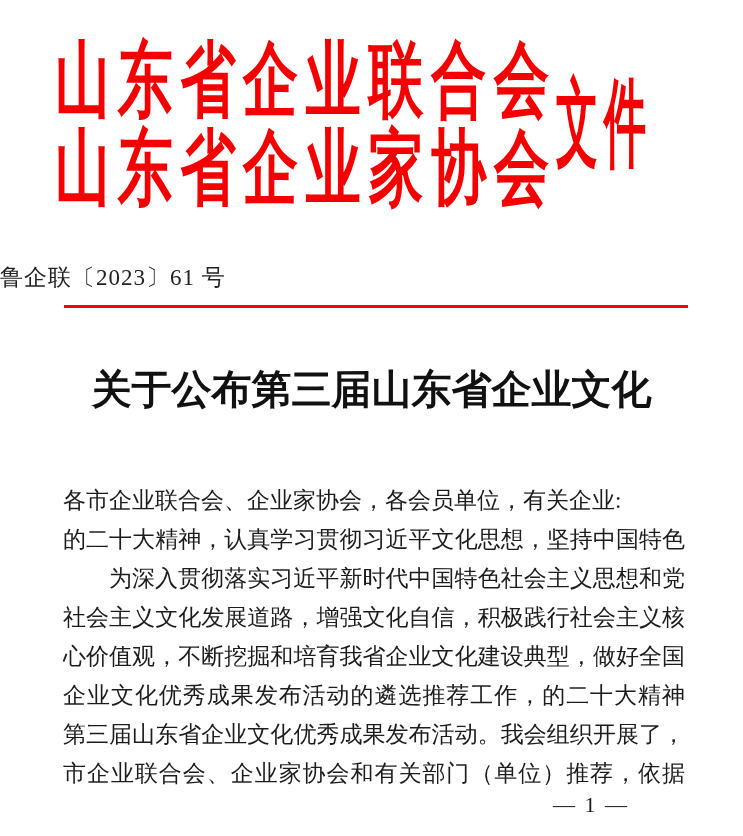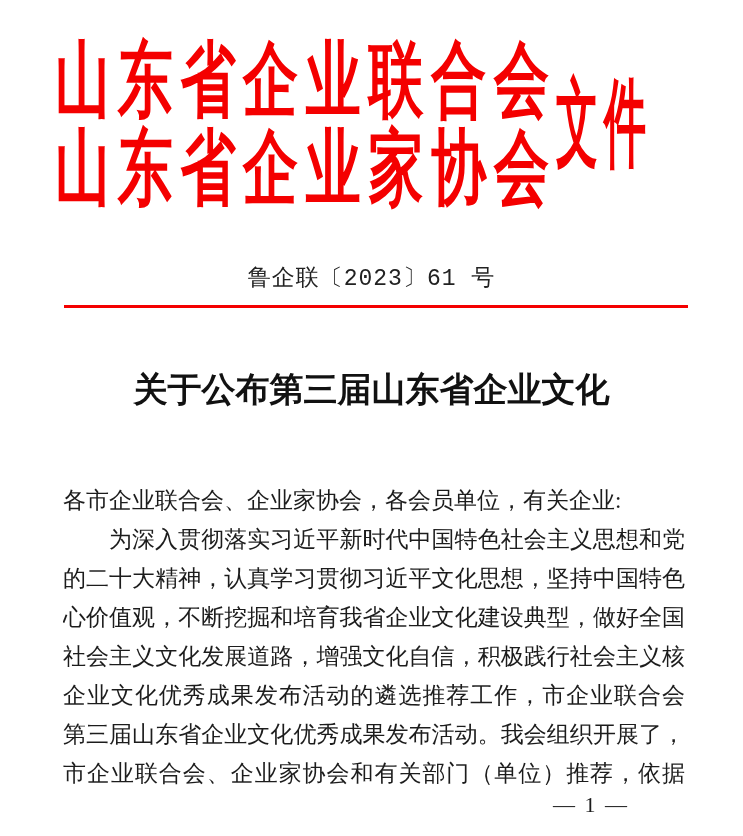--- a/index.html
+++ b/index.html
@@ -56,42 +56,40 @@
     display: inline-block;
     transform: scaleY(2.3);
     transform-origin: center;
   }
 
   
   .doc-number {
     position: absolute;
     left: 0; top: 262px;
     width: 100%;
-    text-align: center;
     font-size: 23px;
     letter-spacing: 1px;
     color: #222222;
-    font-family: Liberation Mono, monospace;
   }
 
   
   .red-rule {
     position: absolute;
     left: 64px; top: 305px;
     width: 624px; height: 3px;
     border: none;
   }
 
   
   .doc-title {
     position: absolute;
     left: 0; top: 368px;
     width: 100%;
     text-align: center;
-    font-size: 34px;
+    font-size: 40px;
     font-weight: bold;
     line-height: 43px;
     color: #111111;
   }
 
   
   .doc-body {
     position: absolute;
     left: 63px; top: 481px;
     width: 622px;
@@ -162,25 +160,25 @@
   <div class="doc-number">鲁企联〔2023〕61 号</div>
 
   <hr class="red-rule" style="background: rgb(244, 0, 0);">
 
   <h1 class="doc-title">
     <span>关于公布第三届山东省企业文化</span><br>
   </h1>
 
   <main class="doc-body">
     <div class="body-line salutation">各市企业联合会、企业家协会，各会员单位，有关企业:</div>
+    <div class="body-line">的二十大精神，认真学习贯彻习近平文化思想，坚持中国特色</div>
     <div class="body-line indent">为深入贯彻落实习近平新时代中国特色社会主义思想和党</div>
-    <div class="body-line">的二十大精神，认真学习贯彻习近平文化思想，坚持中国特色</div>
+    <div class="body-line">社会主义文化发展道路，增强文化自信，积极践行社会主义核</div>
     <div class="body-line">心价值观，不断挖掘和培育我省企业文化建设典型，做好全国</div>
-    <div class="body-line">社会主义文化发展道路，增强文化自信，积极践行社会主义核</div>
-    <div class="body-line">企业文化优秀成果发布活动的遴选推荐工作，市企业联合会</div>
+    <div class="body-line">企业文化优秀成果发布活动的遴选推荐工作，的二十大精神</div>
     <div class="body-line">第三届山东省企业文化优秀成果发布活动。我会组织开展了，各</div>
     <div class="body-line">市企业联合会、企业家协会和有关部门（单位）推荐，依据《山</div>
   </main>
 
   <footer>
     <div class="page-number">— 1 —</div>
   </footer>
 
 </div>
 

